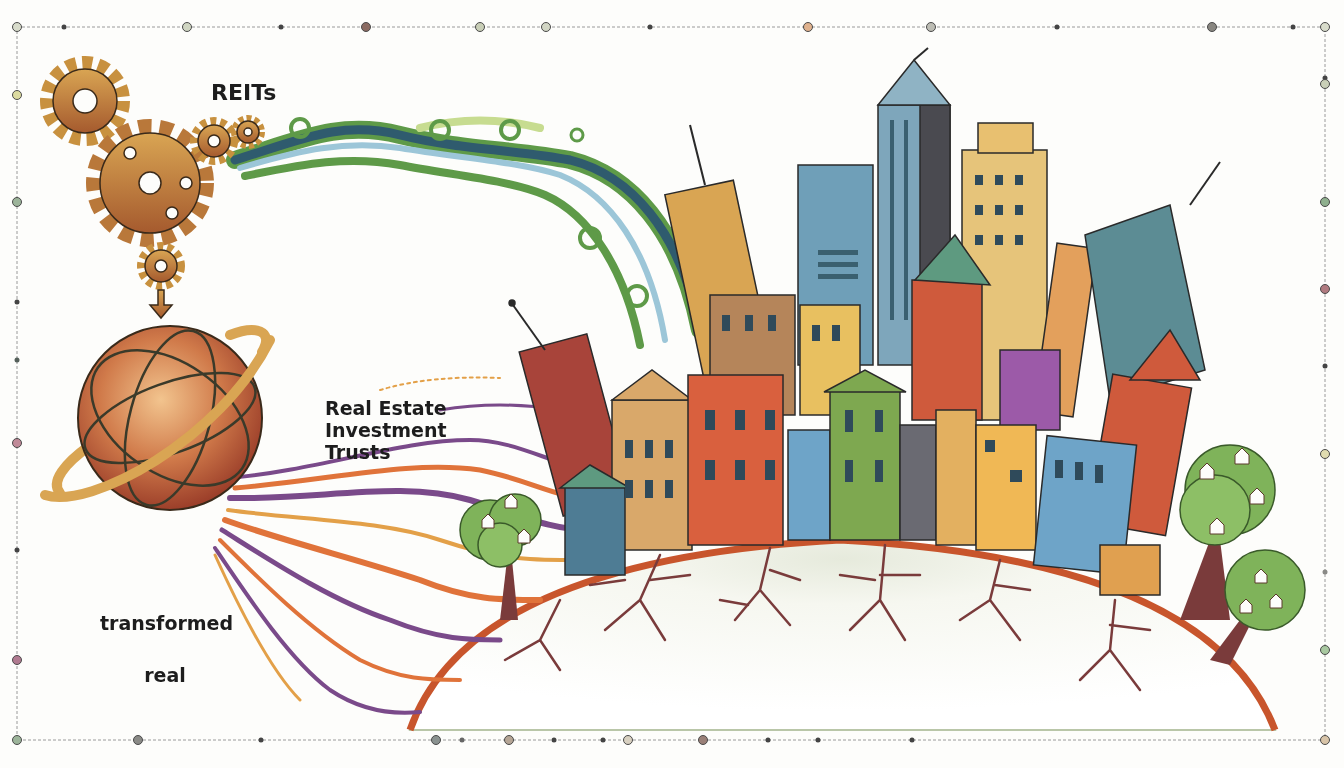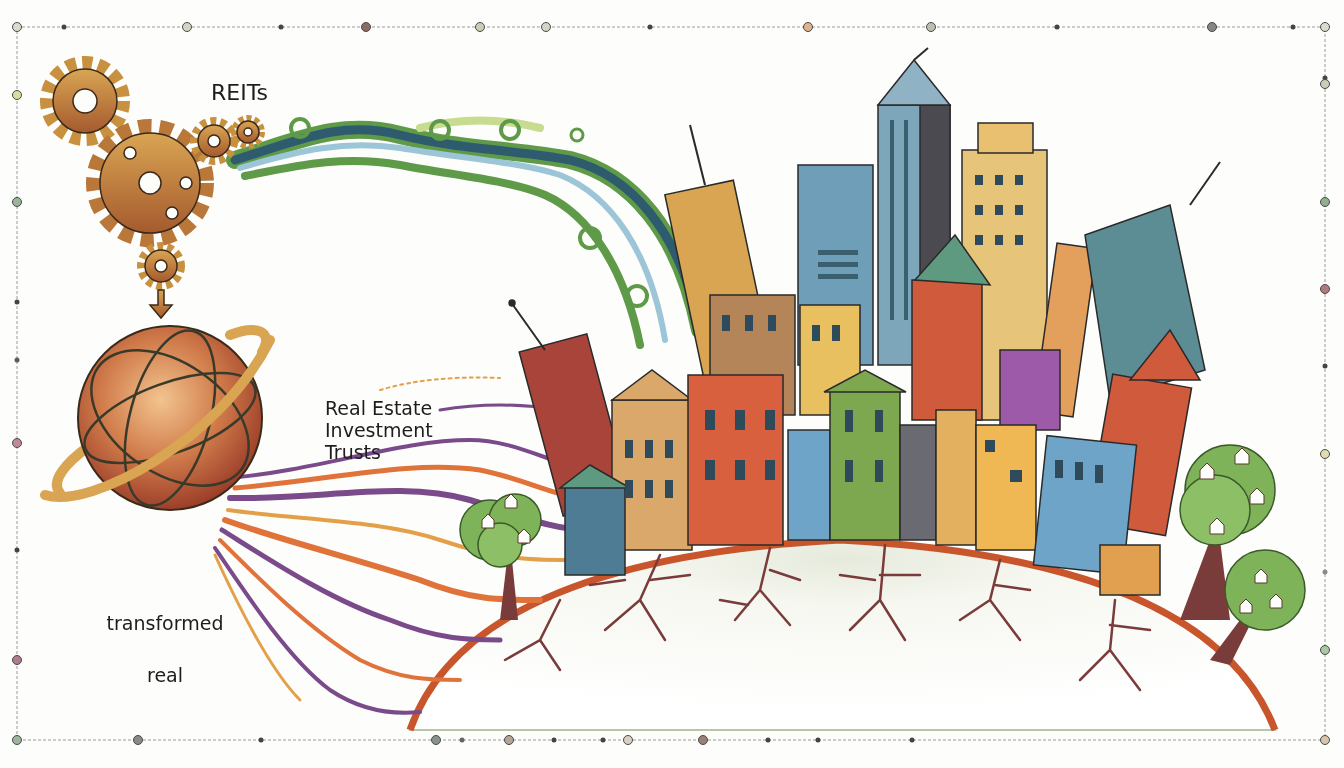--- a/index.html
+++ b/index.html
@@ -1,16 +1,16 @@
 <!DOCTYPE html>
 <html><head>
   <meta charset="utf-8">
   <style>
     html, body { margin: 0; padding: 0; background: #fdfdfb; }
-    .canvas { position: relative; width: 1344px; height: 768px; overflow: hidden; background: #fdfdfb; }
+    .canvas { position: relative; width: 1344px; height: 768px; overflow: hidden; background: #fdfdfb; font-weight: bold; }
     svg.art { position: absolute; left: 0; top: 0; }
     .label { position: absolute; font-family: "DejaVu Sans", sans-serif; color: #1d1d1d; white-space: pre-line; }
     .lbl-reits { left: 211px; top: 80px; font-size: 22px; }
     .lbl-direct { left: 323px; top: 82px; font-size: 20px; }
     .lbl-reit-full { left: 325px; top: 397px; font-size: 19px; line-height: 22px; }
     .lbl-transformed { left: 100px; top: 584px; font-size: 19px; line-height: 26px; text-align: center; width: 130px; }
   </style>
 </head>
 <body>
 

